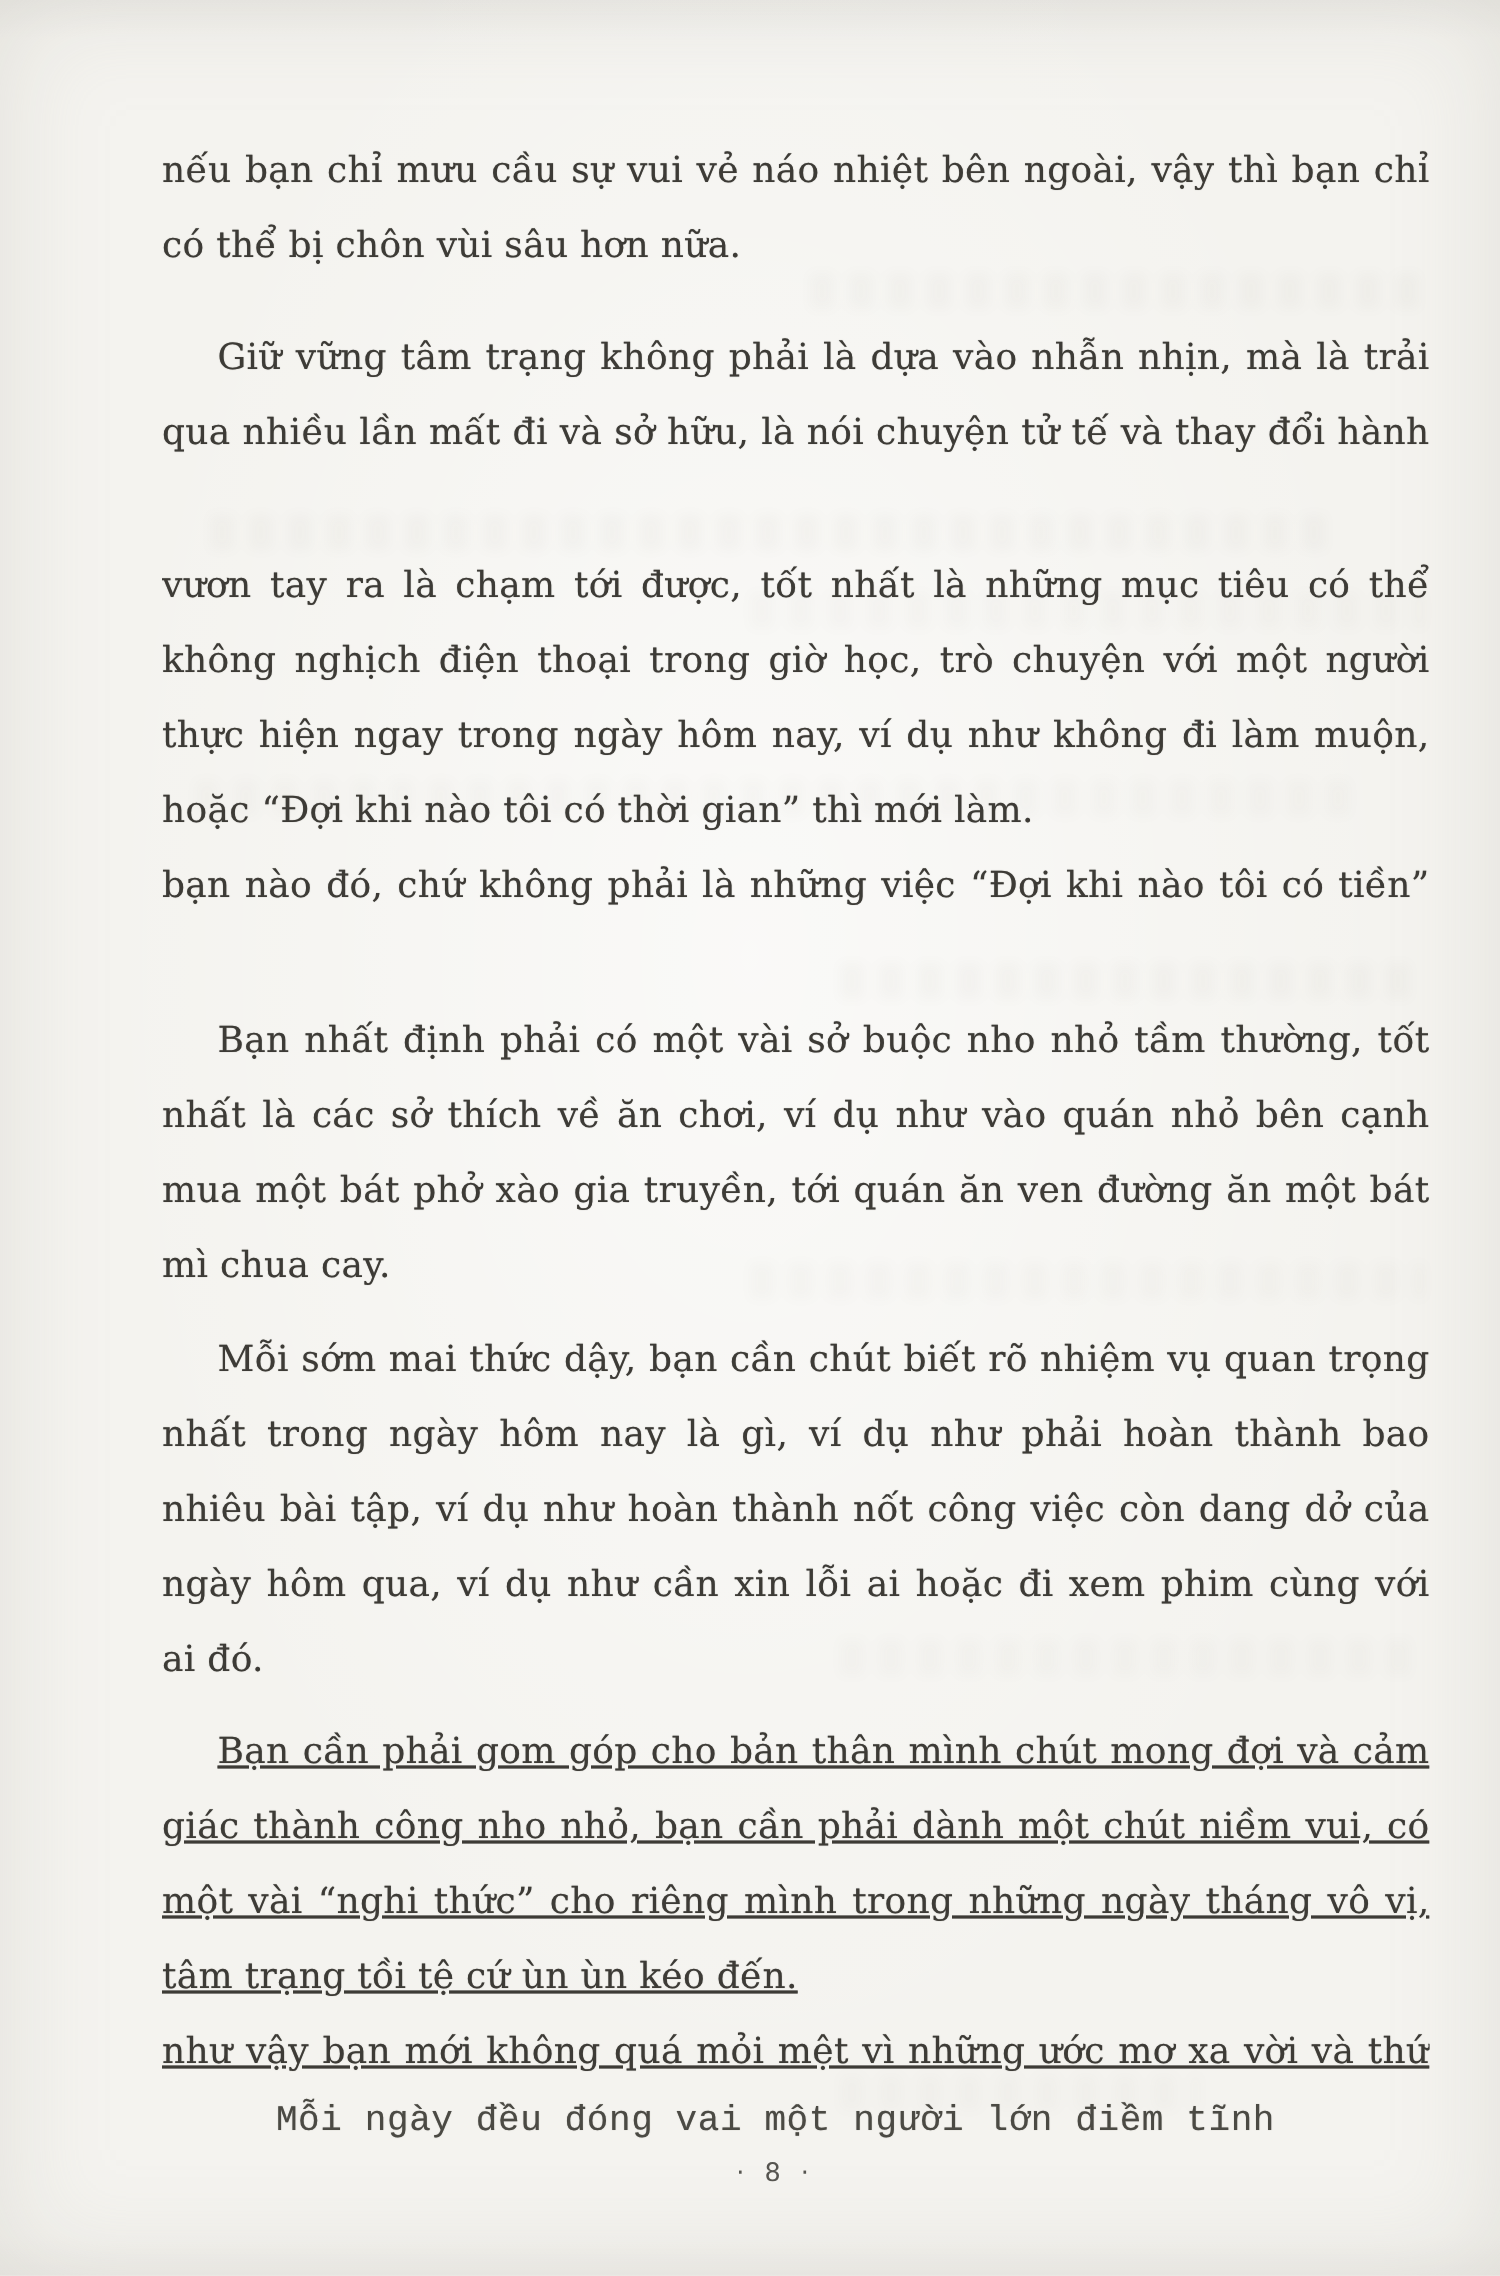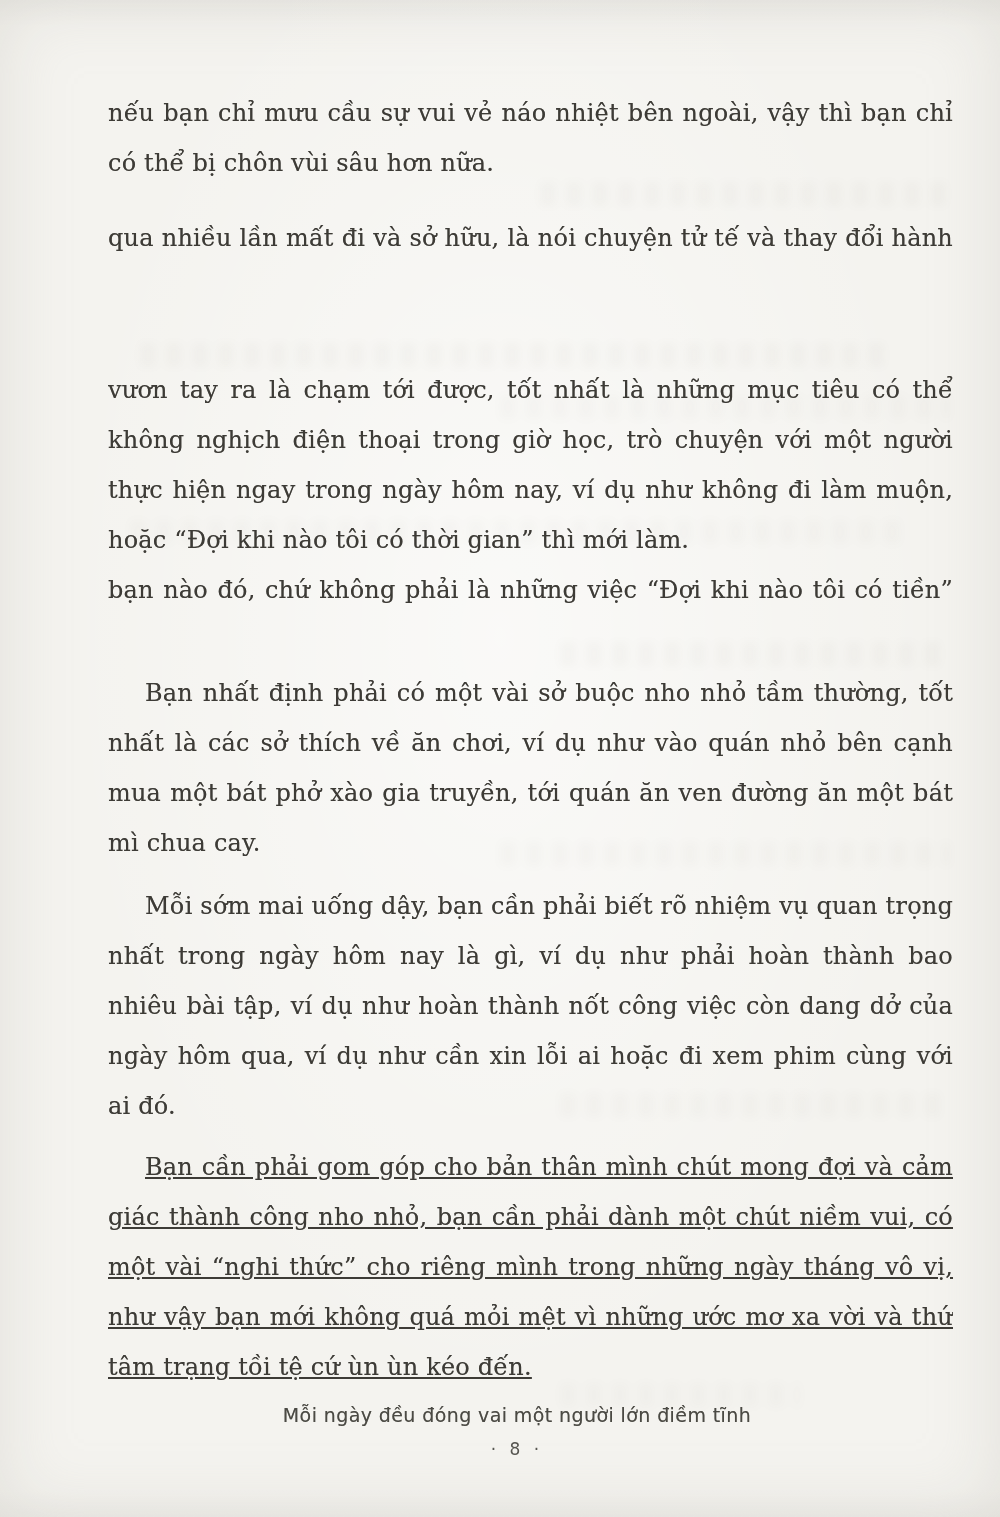--- a/index.html
+++ b/index.html
@@ -49,24 +49,25 @@
   .footer {
     position: absolute;
     left: 34px;
     right: 0;
     top: 1400px;
     text-align: center;
     font-family: "DejaVu Sans", sans-serif;
     color: #4b4a44;
   }
   .footer-title {
-    font-size: 19px;
+    font-size: 24px;
     line-height: 30px;
     letter-spacing: 0.4px;
     text-shadow: 0 0 0.6px rgba(75,74,68,0.5);
+    font-family: Liberation Mono, monospace;
   }
   .footer-pagenum {
     margin-top: 9px;
     font-size: 17px;
     letter-spacing: 4px;
     color: #565550;
   }
 
   
   .ghost {
@@ -101,52 +102,53 @@
   <div class="ghost g6"></div>
   <div class="ghost g7"></div>
   <div class="ghost g8"></div>
 
   <div class="para p1">
     <div class="line">nếu bạn chỉ mưu cầu sự vui vẻ náo nhiệt bên ngoài, vậy thì bạn chỉ</div>
     <div class="line last">có thể bị chôn vùi sâu hơn nữa.</div>
   </div>
 
   <div class="para p2">
+    <div class="line first">Giữ vững tâm trạng không phải là dựa vào nhẫn nhịn, mà là trải</div>
     <div class="line">qua nhiều lần mất đi và sở hữu, là nói chuyện tử tế và thay đổi hành</div>
   </div>
 
   <div class="para p3">
     <div class="line">vươn tay ra là chạm tới được, tốt nhất là những mục tiêu có thể</div>
     <div class="line">không nghịch điện thoại trong giờ học, trò chuyện với một người</div>
     <div class="line">thực hiện ngay trong ngày hôm nay, ví dụ như không đi làm muộn,</div>
     <div class="line last">hoặc “Đợi khi nào tôi có thời gian” thì mới làm.</div>
     <div class="line">bạn nào đó, chứ không phải là những việc “Đợi khi nào tôi có tiền”</div>
   </div>
 
   <div class="para p4">
     <div class="line first">Bạn nhất định phải có một vài sở buộc nho nhỏ tầm thường, tốt</div>
     <div class="line">nhất là các sở thích về ăn chơi, ví dụ như vào quán nhỏ bên cạnh</div>
     <div class="line">mua một bát phở xào gia truyền, tới quán ăn ven đường ăn một bát</div>
     <div class="line last">mì chua cay.</div>
   </div>
 
   <div class="para p5">
-    <div class="line first">Mỗi sớm mai uống dậy, bạn cần phải biết rõ nhiệm vụ quan trọng</div>
+    <div class="line first">Mỗi sớm mai thức dậy, bạn cần chút biết rõ nhiệm vụ quan trọng</div>
     <div class="line">nhất trong ngày hôm nay là gì, ví dụ như phải hoàn thành bao</div>
     <div class="line">nhiêu bài tập, ví dụ như hoàn thành nốt công việc còn dang dở của</div>
     <div class="line">ngày hôm qua, ví dụ như cần xin lỗi ai hoặc đi xem phim cùng với</div>
     <div class="line last">ai đó.</div>
   </div>
 
   <div class="para p6">
     <div class="line first">Bạn cần phải gom góp cho bản thân mình chút mong đợi và cảm</div>
     <div class="line">giác thành công nho nhỏ, bạn cần phải dành một chút niềm vui, có</div>
     <div class="line">một vài “nghi thức” cho riêng mình trong những ngày tháng vô vị,</div>
+    <div class="line last">tâm trạng tồi tệ cứ ùn ùn kéo đến.</div>
     <div class="line">như vậy bạn mới không quá mỏi mệt vì những ước mơ xa vời và thứ</div>
-    <div class="line last">tâm trạng tồi tệ cứ ùn ùn kéo đến.</div>
   </div>
 
   <div class="footer">
     <div class="footer-title">Mỗi ngày đều đóng vai một người lớn điềm tĩnh</div>
     <div class="footer-pagenum">· 8 ·</div>
   </div>
 
 </div>
 
 </body></html>

